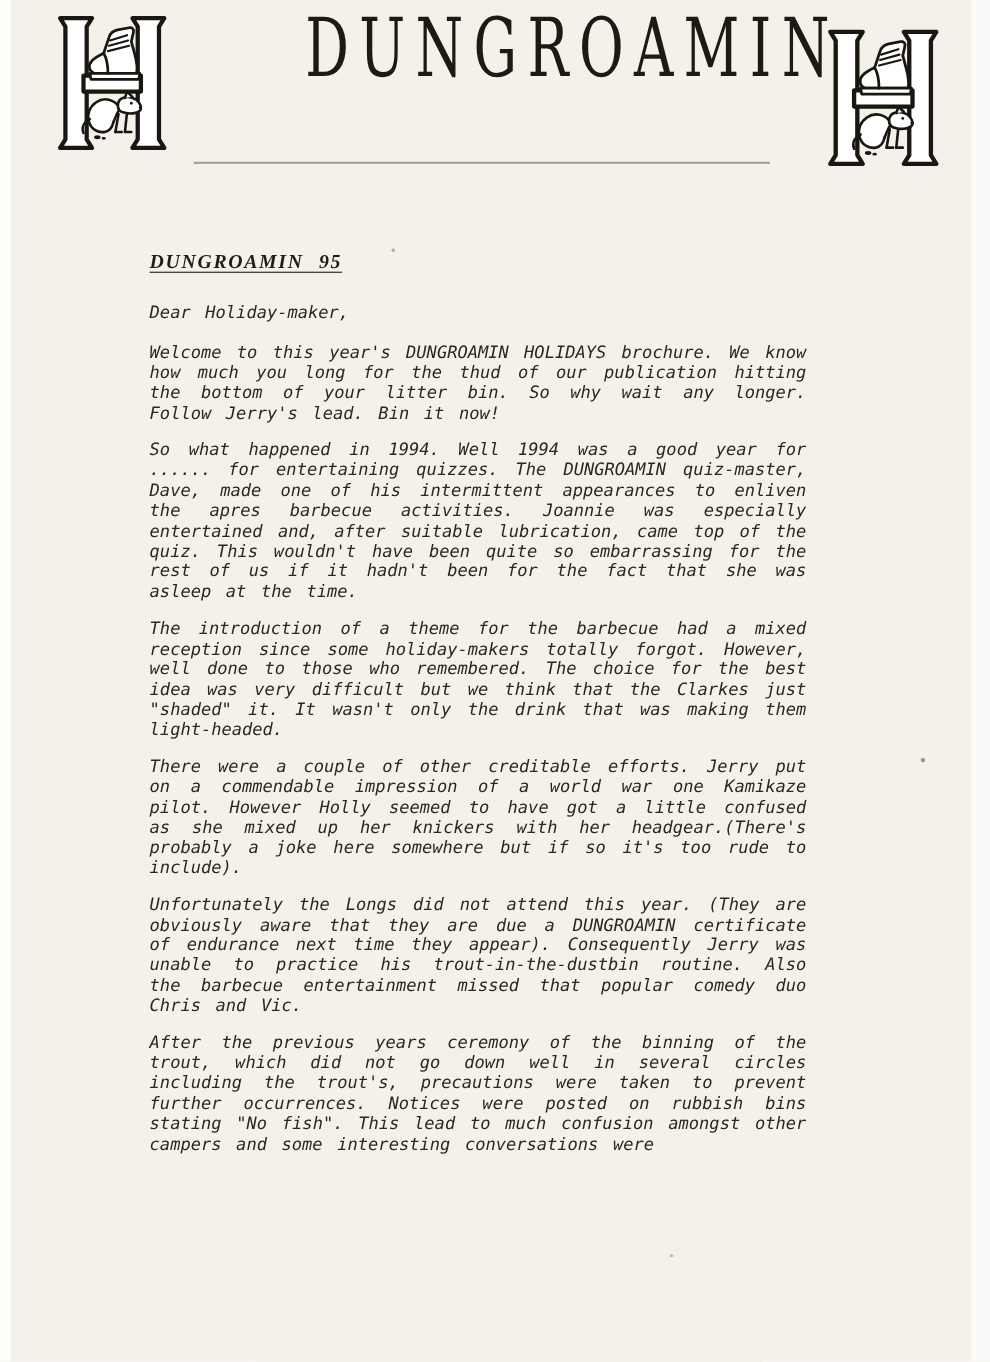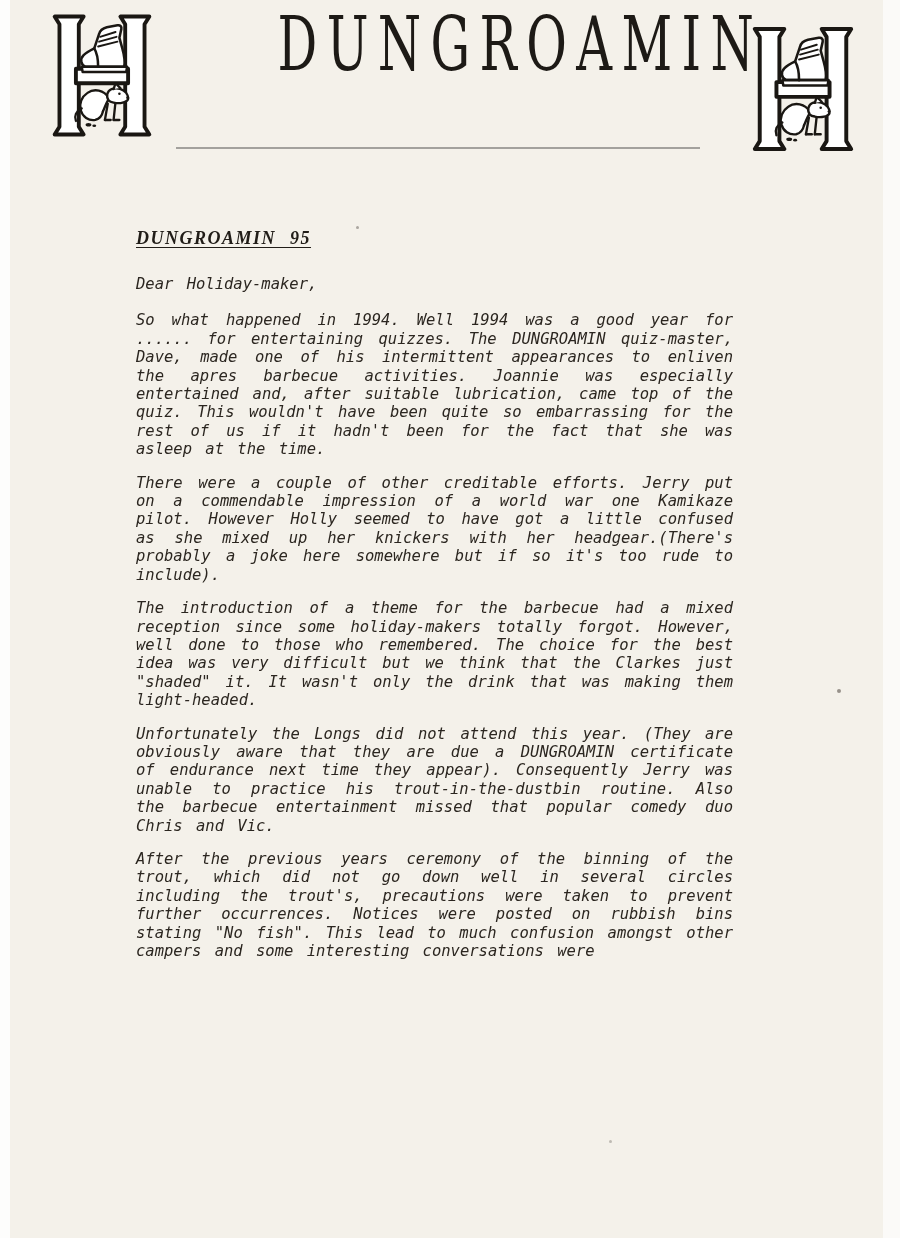--- a/index.html
+++ b/index.html
@@ -112,23 +112,24 @@
     <h1 class="masthead-title">DUNGROAMIN</h1>
     <svg class="mono mono-right">
       <use href="#hmono"></use>
     </svg>
     <div class="masthead-rule"></div>
   </div>
 
   <div class="letter">
     <h2>DUNGROAMIN 95</h2>
     <p class="salutation">Dear Holiday-maker,</p>
+    <p>Welcome to this year's DUNGROAMIN HOLIDAYS brochure. We know how much you long for the thud of our publication hitting the bottom of your litter bin. So why wait any longer. Follow Jerry's lead. Bin it now!</p>
     <p>So what happened in 1994. Well 1994 was a good year for ...... for entertaining quizzes. The DUNGROAMIN quiz-master, Dave, made one of his intermittent appearances to enliven the apres barbecue activities. Joannie was especially entertained and, after suitable lubrication, came top of the quiz. This wouldn't have been quite so embarrassing for the rest of us if it hadn't been for the fact that she was asleep at the time.</p>
+    <p>The introduction of a theme for the barbecue had a mixed reception since some holiday-makers totally forgot. However, well done to those who remembered. The choice for the best idea was very difficult but we think that the Clarkes just "shaded" it. It wasn't only the drink that was making them light-headed.</p>
     <p>There were a couple of other creditable efforts. Jerry put on a commendable impression of a world war one Kamikaze pilot. However Holly seemed to have got a little confused as she mixed up her knickers with her headgear.(There's probably a joke here somewhere but if so it's too rude to include).</p>
-    <p>The introduction of a theme for the barbecue had a mixed reception since some holiday-makers totally forgot. However, well done to those who remembered. The choice for the best idea was very difficult but we think that the Clarkes just "shaded" it. It wasn't only the drink that was making them light-headed.</p>
     <p>Unfortunately the Longs did not attend this year. (They are obviously aware that they are due a DUNGROAMIN certificate of endurance next time they appear). Consequently Jerry was unable to practice his trout-in-the-dustbin routine. Also the barbecue entertainment missed that popular comedy duo Chris and Vic.</p>
     <p>After the previous years ceremony of the binning of the trout, which did not go down well in several circles including the trout's, precautions were taken to prevent further occurrences. Notices were posted on rubbish bins stating "No fish". This lead to much confusion amongst other campers and some interesting conversations were</p>
   </div>
 
   <div class="speck speck-1"></div>
   <div class="speck speck-2"></div>
   <div class="speck speck-3"></div>
 </div>
 
 </body></html>

